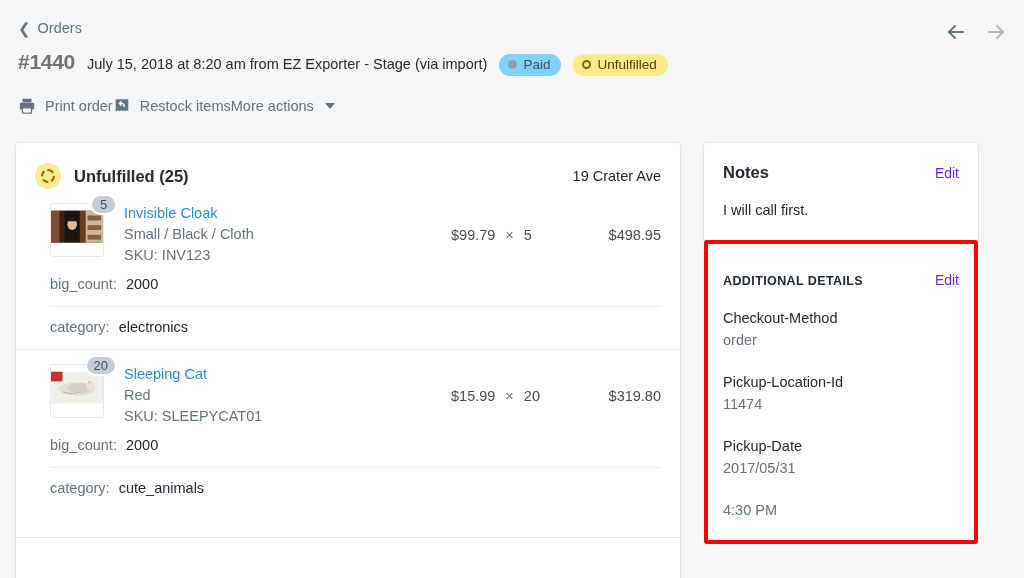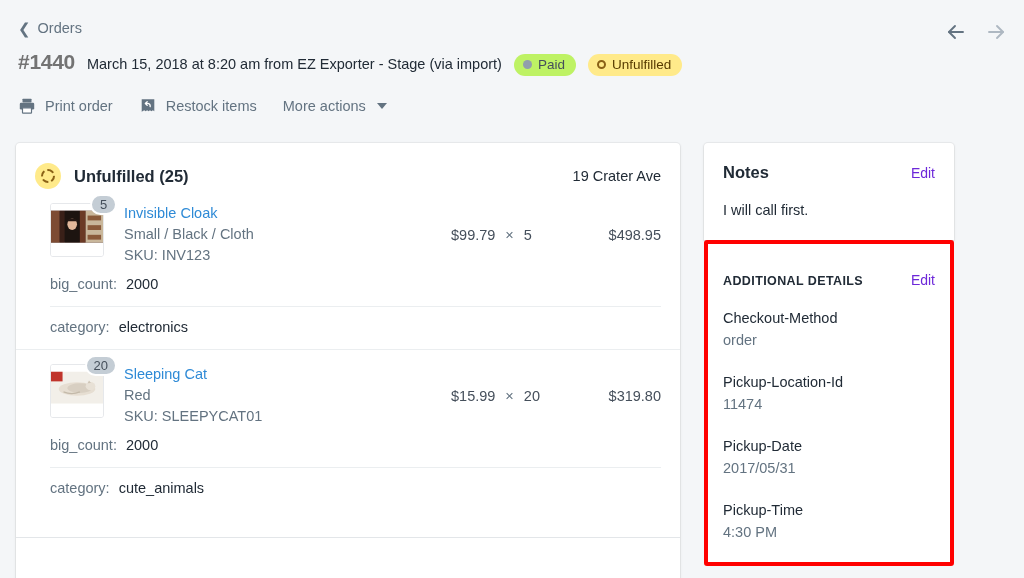--- a/index.html
+++ b/index.html
@@ -30,37 +30,37 @@
     display: flex; align-items: baseline; gap: 12px;
   }
   .ordernum { font-size: 21px; font-weight: bold; letter-spacing: -0.3px; color: #737373; }
   .submeta { font-size: 14.5px; color: #212b36; }
 
   .badge {
     display: inline-flex; align-items: center; gap: 6px;
     border-radius: 11px; padding: 2px 11px 3px 9px;
     font-size: 13.5px; line-height: 17px; white-space: nowrap;
   }
-  .badge.paid { background: #bef264; color: #454f5b; }
+  .badge.paid { background: #7dd3fc; color: #454f5b; }
   .badge.unfulfilled { background: #ffea8a; color: #573b00; }
   .dot { width: 9px; height: 9px; border-radius: 50%; background: #919eab; display: inline-block; }
   .ring { width: 9px; height: 9px; border-radius: 50%; border: 2.2px solid #8a6116; display: inline-block; }
 
-  .actions { position: absolute; left: 18px; top: 97px; display: flex; align-items: center; gap: 26px; }
+  .actions { position: absolute; left: 18px; top: 97px; display: flex; align-items: center; }
   .action { display: flex; align-items: center; gap: 9px; color: #637381; font-size: 14.5px; cursor: pointer; }
   .action svg { display: block; }
   .caret { width: 0; height: 0; border-left: 5px solid transparent; border-right: 5px solid transparent; border-top: 6px solid #637381; margin-left: 2px; }
 
   
   .card {
     background: #fff; border-radius: 4px;
     box-shadow: 0 0 0 1px rgba(63,63,68,.06), 0 1px 3px rgba(63,63,68,.12);
   }
   .main-card { position: absolute; left: 16px; top: 143px; width: 664px; height: 440px; overflow: hidden; }
-  .side-col { position: absolute; left: 704px; top: 143px; width: 250px; }
+  .side-col { position: absolute; left: 704px; top: 143px; width: 274px; }
 
   
   .fh { display: flex; align-items: center; padding: 20px 19px 0 19px; }
   .fh-icon {
     width: 26px; height: 26px; border-radius: 50%; background: #ffea8a;
     display: flex; align-items: center; justify-content: center; margin-right: 13px; flex: none;
   }
   .fh-icon .ring2 { width: 14px; height: 14px; border-radius: 50%; border: 2px dashed #8a6116; }
   .fh-title { font-size: 16.5px; font-weight: bold; color: #212b36; }
   .fh-addr { margin-left: auto; font-size: 14.5px; color: #212b36; }
@@ -132,21 +132,21 @@
         <polyline points="11,6 5,12 11,18"></polyline>
       </svg>
     <svg class="arr" viewBox="0 0 24 24" fill="none" stroke="#aeb8c2" stroke-width="1.9" stroke-linecap="round" stroke-linejoin="round">
         <line x1="5" y1="12" x2="19" y2="12"></line>
         <polyline points="13,6 19,12 13,18"></polyline>
       </svg>
   </div>
 
   <div class="titlerow">
     <span class="ordernum">#1440</span>
-    <span class="submeta">March 15, 2018 at 8:20 am from EZ Exporter - Stage (via import)</span>
+    <span class="submeta">July 15, 2018 at 8:20 am from EZ Exporter - Stage (via import)</span>
     <span class="badge paid">
       <span class="dot"></span>
       <span>Paid</span>
     </span>
     <span class="badge unfulfilled">
       <span class="ring"></span>
       <span>Unfulfilled</span>
     </span>
   </div>
 
@@ -292,20 +292,19 @@
         </div>
         <div class="field">
           <div class="fk">Pickup-Location-Id</div>
           <div class="fv">11474</div>
         </div>
         <div class="field">
           <div class="fk">Pickup-Date</div>
           <div class="fv">2017/05/31</div>
         </div>
         <div class="field">
-          <div class="fk">Pickup-Time</div>
           <div class="fv">4:30 PM</div>
         </div>
       </div>
     </div>
   </div>
 
 </div>
 
 </body></html>

